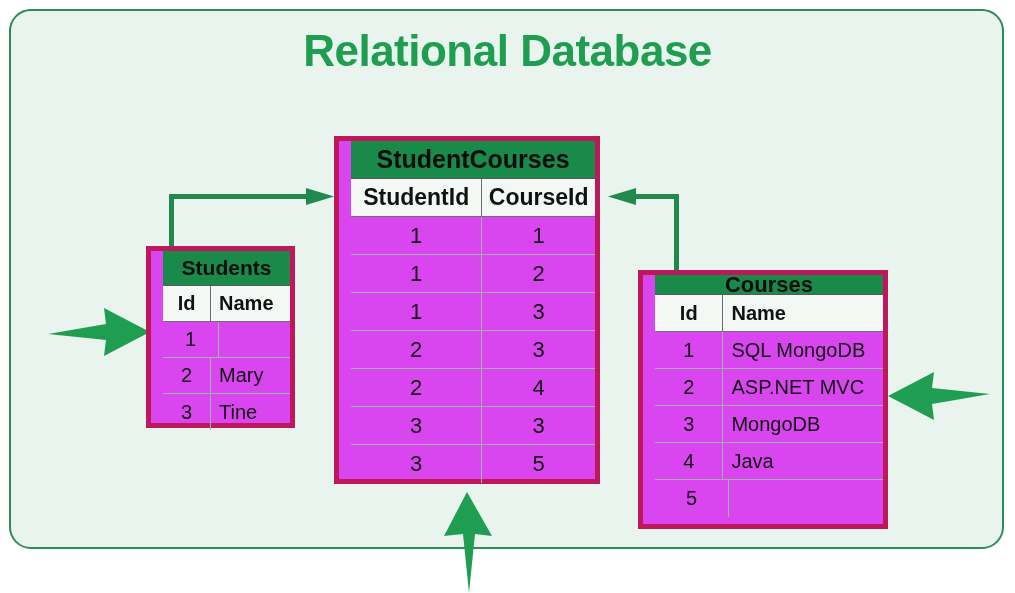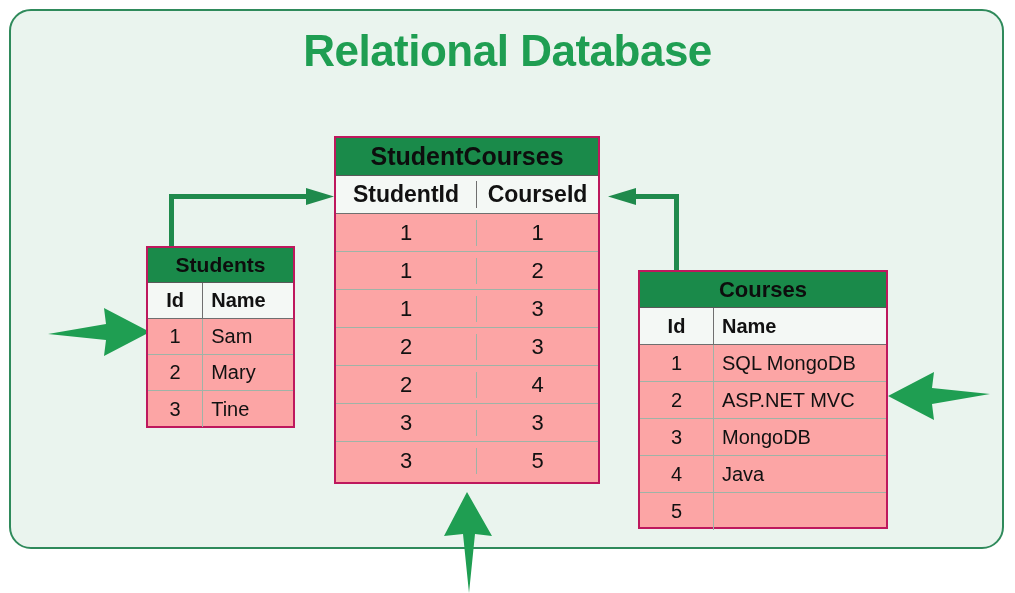--- a/index.html
+++ b/index.html
@@ -39,22 +39,23 @@
     font-weight: bold;
     color: #1f9e52;
     letter-spacing: -0.5px;
     line-height: 1.05;
   }
 
   
   .db-table {
     position: absolute;
     box-sizing: border-box;
-    border: 2px solid #be185d;
-    background: #fca5a5;
+    border: 5px solid #be185d;
+    background: #d946ef;
+    padding-left: 12px;
   }
   .tbl-title {
     box-sizing: border-box;
     background: #1a8a4a;
     color: #0d0d0d;
     font-weight: bold;
     text-align: center;
     border-bottom: 1px solid #595959;
     display: flex;
     align-items: center;
@@ -80,37 +81,37 @@
     white-space: nowrap;
   }
   .cell.divider { border-right: 1px solid #9fb3a7; }
   .tbl-row.head .cell.divider { border-right: 1px solid #6f6f6f; }
   .cell.center { justify-content: center; }
   .cell.left { justify-content: flex-start; padding-left: 8px; }
 
   
   #tbl-studentcourses { left: 334px; top: 136px; width: 266px; height: 348px; }
   #tbl-studentcourses .tbl-title { height: 38px; font-size: 25px; }
-  #tbl-studentcourses .tbl-row { height: 38px; align-items: center; }
+  #tbl-studentcourses .tbl-row { height: 38px; }
   #tbl-studentcourses .tbl-row.head { height: 38px; }
   #tbl-studentcourses .c1 { width: 141px; font-size: 22px; }
   #tbl-studentcourses .c2 { width: 121px; font-size: 22px; }
   #tbl-studentcourses .tbl-row.head .c1,
   #tbl-studentcourses .tbl-row.head .c2 { font-size: 23px; }
 
   
   #tbl-students { left: 146px; top: 246px; width: 149px; height: 182px; }
   #tbl-students .tbl-title { height: 35px; font-size: 21px; }
   #tbl-students .tbl-row { height: 36px; }
   #tbl-students .c1 { width: 56px; font-size: 20px; }
   #tbl-students .c2 { width: 91px; font-size: 20px; }
 
   
   #tbl-courses { left: 638px; top: 270px; width: 250px; height: 259px; }
-  #tbl-courses .tbl-title { height: 36px; font-size: 22px; }
+  #tbl-courses .tbl-title { height: 20px; font-size: 22px; }
   #tbl-courses .tbl-row { height: 37px; }
   #tbl-courses .c1 { width: 74px; font-size: 20px; }
   #tbl-courses .c2 { width: 172px; font-size: 20px; }
 
   
   .connector { position: absolute; }
   .thin-line { position: absolute; background: #1f8a4c; }
 
   .block-arrow { position: absolute; }
 </style>
@@ -192,21 +193,20 @@
   <div class="db-table" id="tbl-students">
     <div class="tbl-title">Students</div>
 
     <div class="tbl-row head">
       <div class="cell c1 center divider">Id</div>
       <div class="cell c2 left">Name</div>
     </div>
 
     <div class="tbl-row">
       <div class="cell c1 center divider">1</div>
-      <div class="cell c2 left">Sam</div>
     </div>
     <div class="tbl-row">
       <div class="cell c1 center divider">2</div>
       <div class="cell c2 left">Mary</div>
     </div>
     <div class="tbl-row">
       <div class="cell c1 center divider">3</div>
       <div class="cell c2 left">Tine</div>
     </div>
   </div>

